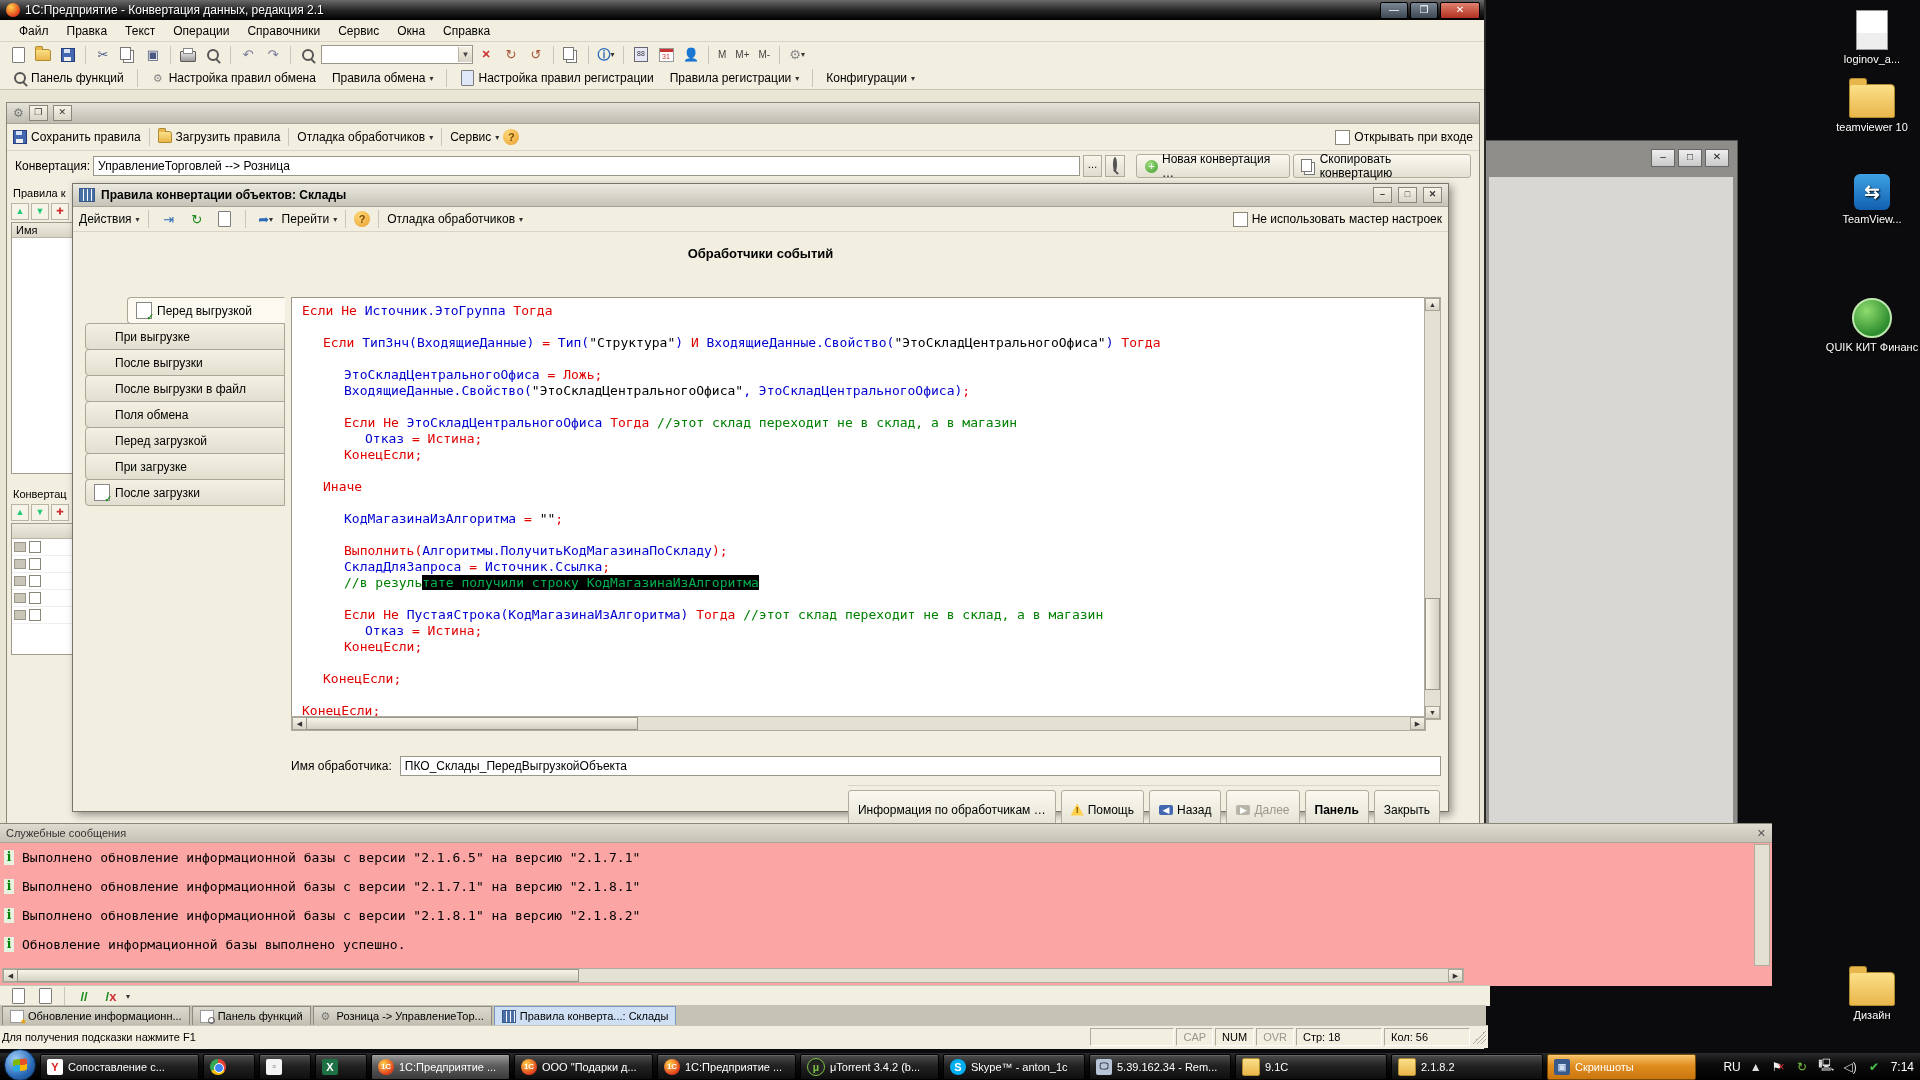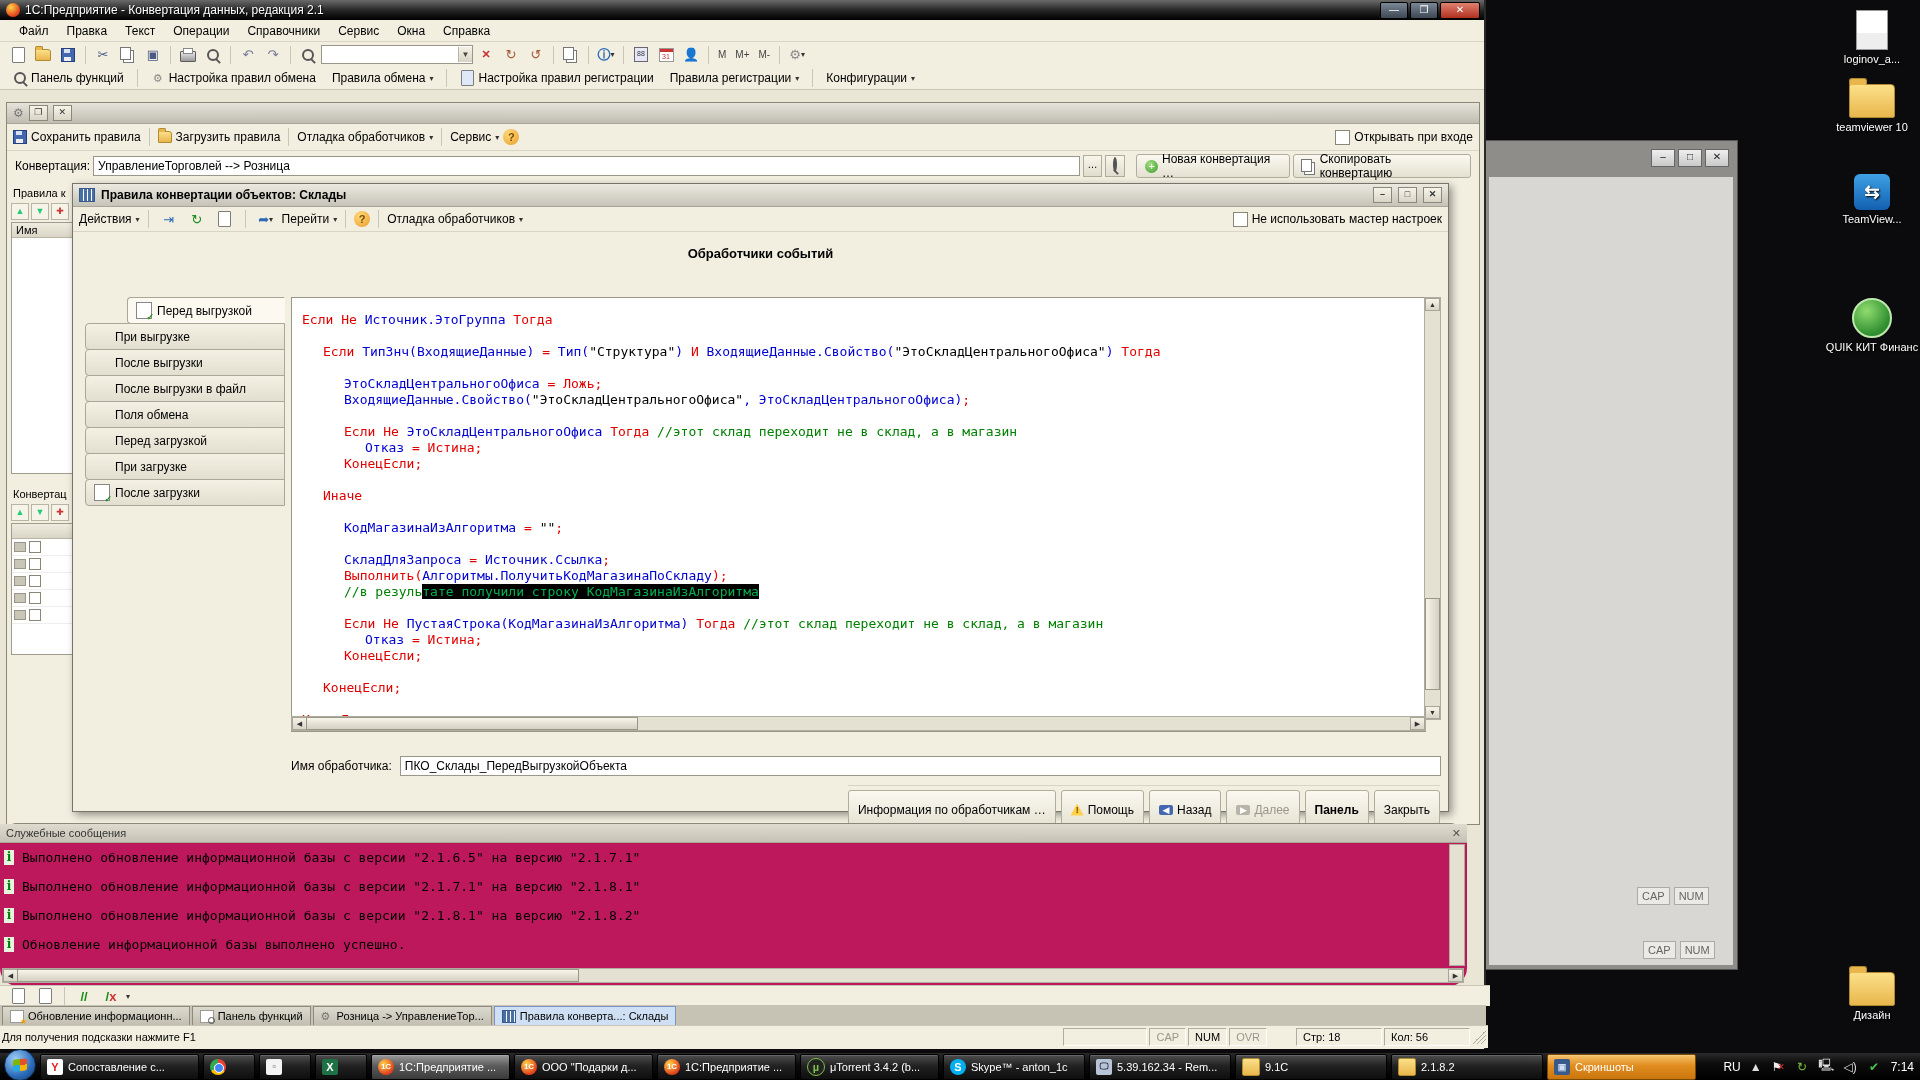--- a/index.html
+++ b/index.html
@@ -78,21 +78,21 @@
   #dlg-heading{position:absolute;left:0;top:62px;width:100%;text-align:center;font-weight:bold;font-size:13px;}
   
   #sidetabs{position:absolute;left:12px;top:113px;width:200px;}
   .stab{height:25px;border:1px solid #aaa796;border-radius:4px 0 0 4px;background:linear-gradient(#f4f1e4,#e2dfd0);margin-bottom:-1px;display:flex;align-items:center;font-size:12px;padding-left:8px;gap:5px;}
   .stab .sp{width:16px;}
   .stab.sel{background:#FCFAF0;border-right-color:#FCFAF0;margin-left:42px;}
   .hico{width:14px;height:15px;background:#fff;border:1px solid #888;position:relative;font-size:9px;}
   .hico::after{content:"✓";position:absolute;right:-3px;bottom:-4px;color:#1c8c1c;font-weight:bold;}
   
   #codewrap{position:absolute;left:218px;top:113px;width:1150px;height:434px;}
-  #code{position:absolute;left:0;top:0;width:1133px;height:419px;background:#fff;border:1px solid #9a978a;overflow:hidden;font-family:"DejaVu Sans Mono",monospace;font-size:13px;line-height:16px;padding-top:14px;}
+  #code{position:absolute;left:0;top:0;width:1133px;height:419px;background:#fff;border:1px solid #9a978a;overflow:hidden;font-family:"DejaVu Sans Mono",monospace;font-size:13px;line-height:16px;padding-top:5px;}
   .cl{white-space:pre;height:16px;}
   .ck{color:#e00000;}
   .ci{color:#0000d0;}
   .cs{color:#000;}
   .cc{color:#008000;}
   .cx{color:#00b050;background:#000;}
   .vscroll{position:absolute;right:0;top:0;width:15px;height:421px;background:#E4E1D2;border:1px solid #b0ad9e;}
   .hscroll{position:absolute;left:0;bottom:0;width:1133px;height:13px;background:#E4E1D2;border:1px solid #b0ad9e;}
   .sarrow{position:absolute;width:13px;height:11px;background:linear-gradient(#f6f3e8,#d9d6c8);border:1px solid #a8a598;font-size:7px;text-align:center;line-height:11px;color:#333;}
   .thumbh{position:absolute;left:14px;top:0;width:330px;height:11px;background:linear-gradient(#f8f5ea,#d4d1c2);border:1px solid #9a978a;}
@@ -101,21 +101,21 @@
   #handlerrow{position:absolute;left:218px;top:572px;width:1150px;display:flex;align-items:center;font-size:12px;gap:8px;}
   #handlerinput{flex:1;height:18px;background:#fff;border:1px solid #9a978a;font-size:12px;padding:0 4px;}
   #dlg-btns{position:absolute;right:8px;top:601px;display:flex;gap:5px;align-items:center;border-top:1px solid #D8D5C7;padding-top:4px;}
   .dbtn{height:21px;border:1px solid #b0ad9e;border-radius:3px;background:linear-gradient(#fbf9f0,#e4e1d2);display:flex;align-items:center;gap:4px;padding:8px 9px;font-size:12px;}
   .dbtn.bold{font-weight:bold;}
   .dbtn.dis{color:#9a978a;}
   .warn-ico{width:13px;height:12px;background:#ffd24a;clip-path:polygon(50% 0,100% 100%,0 100%);font-size:9px;color:#7a4a00;text-align:center;line-height:13px;font-weight:bold;}
   .nav-ico{width:14px;height:10px;background:#4468b0;border-radius:2px;color:#fff;font-size:9px;line-height:10px;text-align:center;}
   .nav-ico.g{background:#b8b5a8;}
   
-  #msgs{position:absolute;left:0;top:823px;width:1467px;height:162px;background:#be185d;border-top:1px solid #8b887a;border-radius:18px;}
+  #msgs{position:absolute;left:0;top:823px;width:1772px;height:162px;background:#fca5a5;border-top:1px solid #8b887a;}
   #msgs-head{height:18px;background:linear-gradient(#DFDCCF,#C6C3B6);font-size:11px;color:#333;display:flex;align-items:center;padding:0 6px;border-bottom:1px solid #aaa796;}
   #msgs-head .cap{flex:1;}
   .msg{display:flex;gap:8px;font-family:"DejaVu Sans Mono",monospace;font-size:13px;padding:7px 4px 7px 4px;}
   .msg .mi-ico{color:#008000;font-weight:bold;font-family:"DejaVu Serif",serif;font-size:12px;width:10px;text-align:center;background:#E8F2E0;}
   #msgs .vscroll2{position:absolute;right:2px;top:20px;width:14px;bottom:20px;background:#E4E1D2;border:1px solid #b0ad9e;}
   #msgs .hscroll2{position:absolute;left:2px;bottom:3px;width:1460px;height:13px;background:#E4E1D2;border:1px solid #b0ad9e;}
   
   #ctools{position:absolute;left:0;top:985px;width:1484px;height:20px;background:#F2EFE1;border-top:1px solid #C9C6B8;display:flex;align-items:center;gap:3px;padding-left:6px;font-size:12px;}
   .cc-g{color:#1c8c1c;font-weight:bold;}
   .cc-r{color:#c33;font-weight:bold;}
@@ -546,22 +546,22 @@
             <div class="cl" style="padding-left: 52px;"><span class="ci">ВходящиеДанные.Свойство(</span><span class="cs">"ЭтоСкладЦентральногоОфиса"</span><span class="ci">, ЭтоСкладЦентральногоОфиса)</span><span class="ck">;</span></div>
             <div class="cl" style="padding-left: 10px;">&nbsp;</div>
             <div class="cl" style="padding-left: 52px;"><span class="ck">Если Не </span><span class="ci">ЭтоСкладЦентральногоОфиса </span><span class="ck">Тогда </span><span class="cc">//этот склад переходит не в склад, а в магазин</span></div>
             <div class="cl" style="padding-left: 73px;"><span class="ci">Отказ </span><span class="ck">= Истина;</span></div>
             <div class="cl" style="padding-left: 52px;"><span class="ck">КонецЕсли;</span></div>
             <div class="cl" style="padding-left: 10px;">&nbsp;</div>
             <div class="cl" style="padding-left: 31px;"><span class="ck">Иначе</span></div>
             <div class="cl" style="padding-left: 10px;">&nbsp;</div>
             <div class="cl" style="padding-left: 52px;"><span class="ci">КодМагазинаИзАлгоритма </span><span class="ck">= </span><span class="cs">""</span><span class="ck">;</span></div>
             <div class="cl" style="padding-left: 10px;">&nbsp;</div>
+            <div class="cl" style="padding-left: 52px;"><span class="ck">Выполнить(</span><span class="ci">Алгоритмы.ПолучитьКодМагазинаПоСкладу</span><span class="ck">);</span></div>
             <div class="cl" style="padding-left: 52px;"><span class="ci">СкладДляЗапроса </span><span class="ck">= </span><span class="ci">Источник.Ссылка</span><span class="ck">;</span></div>
-            <div class="cl" style="padding-left: 52px;"><span class="ck">Выполнить(</span><span class="ci">Алгоритмы.ПолучитьКодМагазинаПоСкладу</span><span class="ck">);</span></div>
             <div class="cl" style="padding-left: 52px;"><span class="cc">//в резуль</span><span class="cx">тате получили строку КодМагазинаИзАлгоритма</span></div>
             <div class="cl" style="padding-left: 10px;">&nbsp;</div>
             <div class="cl" style="padding-left: 52px;"><span class="ck">Если Не </span><span class="ci">ПустаяСтрока(КодМагазинаИзАлгоритма) </span><span class="ck">Тогда </span><span class="cc">//этот склад переходит не в склад, а в магазин</span></div>
             <div class="cl" style="padding-left: 73px;"><span class="ci">Отказ </span><span class="ck">= Истина;</span></div>
             <div class="cl" style="padding-left: 52px;"><span class="ck">КонецЕсли;</span></div>
             <div class="cl" style="padding-left: 10px;">&nbsp;</div>
             <div class="cl" style="padding-left: 31px;"><span class="ck">КонецЕсли;</span></div>
             <div class="cl" style="padding-left: 10px;">&nbsp;</div>
             <div class="cl" style="padding-left: 10px;"><span class="ck">КонецЕсли;</span></div>
           </div>
@@ -668,21 +668,21 @@
           <span>Правила конверта...: Склады</span>
         </div>
       </div>
 
     <div id="statusbar">
       <div id="hint">Для получения подсказки нажмите F1</div>
       <div class="sunk" style="width:70px;">&nbsp;</div>
       <div class="sunk dim">CAP</div>
       <div class="sunk">NUM</div>
       <div class="sunk dim">OVR</div>
-      <div class="sunk" style="width:72px;margin-left:27px;">Стр: 18</div>
+      <div class="sunk" style="width:72px;">Стр: 18</div>
       <div class="sunk" style="width:72px;">Кол: 56</div>
       <div class="grip"></div>
     </div>
   </div>
 
   <div id="taskbar">
     <div id="startorb">
         <div class="flag"></div>
       </div>
     <div id="tbuttons" style="display:flex;gap:4px;align-items:center;">

